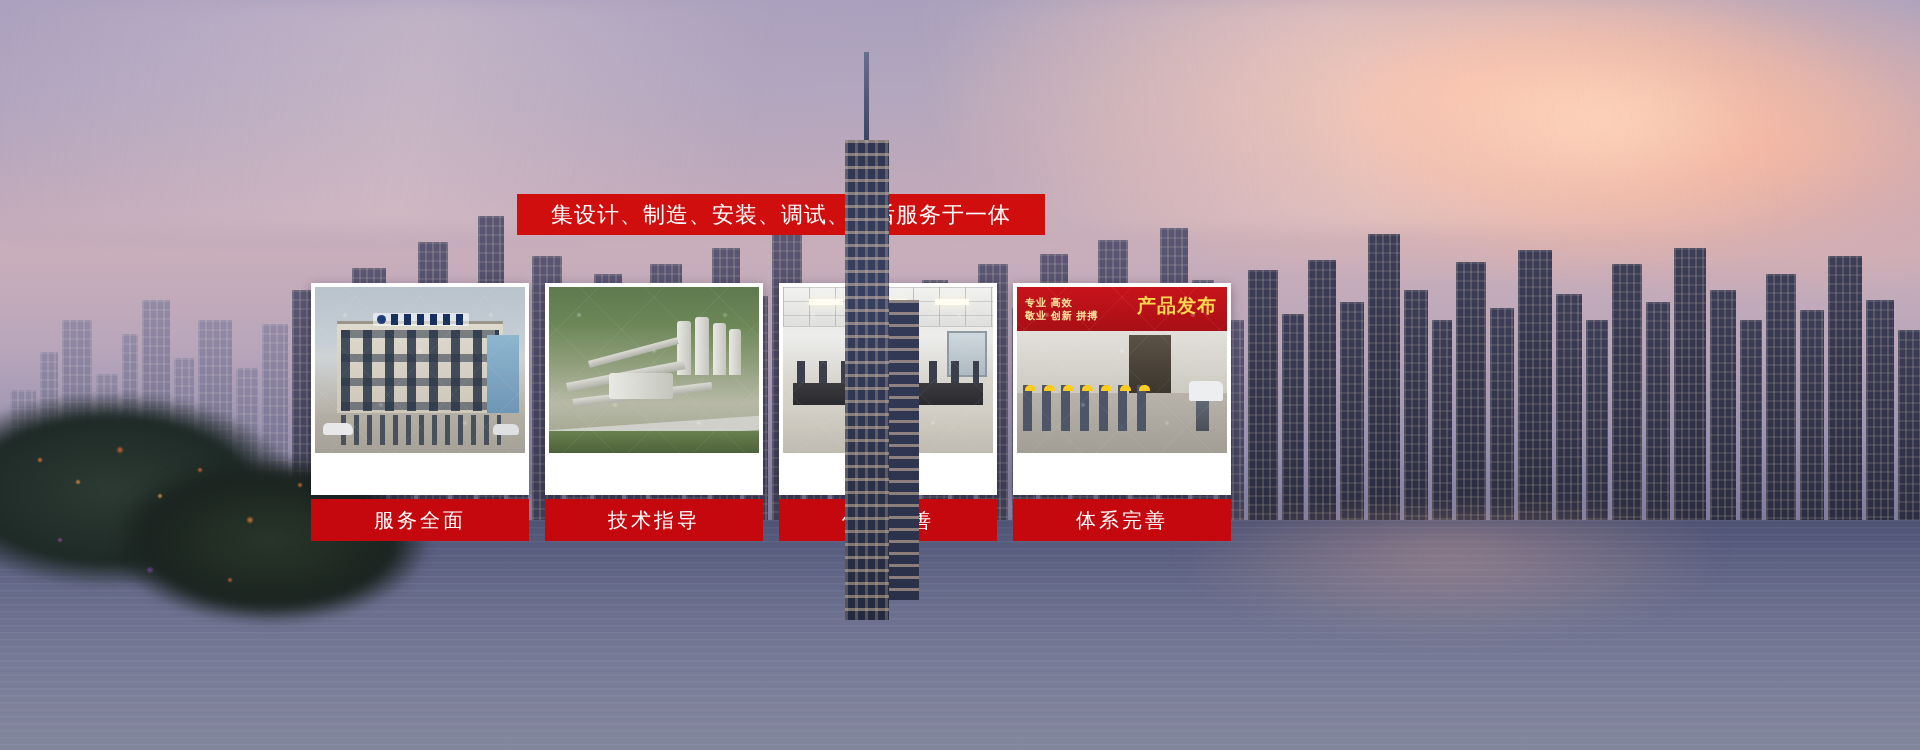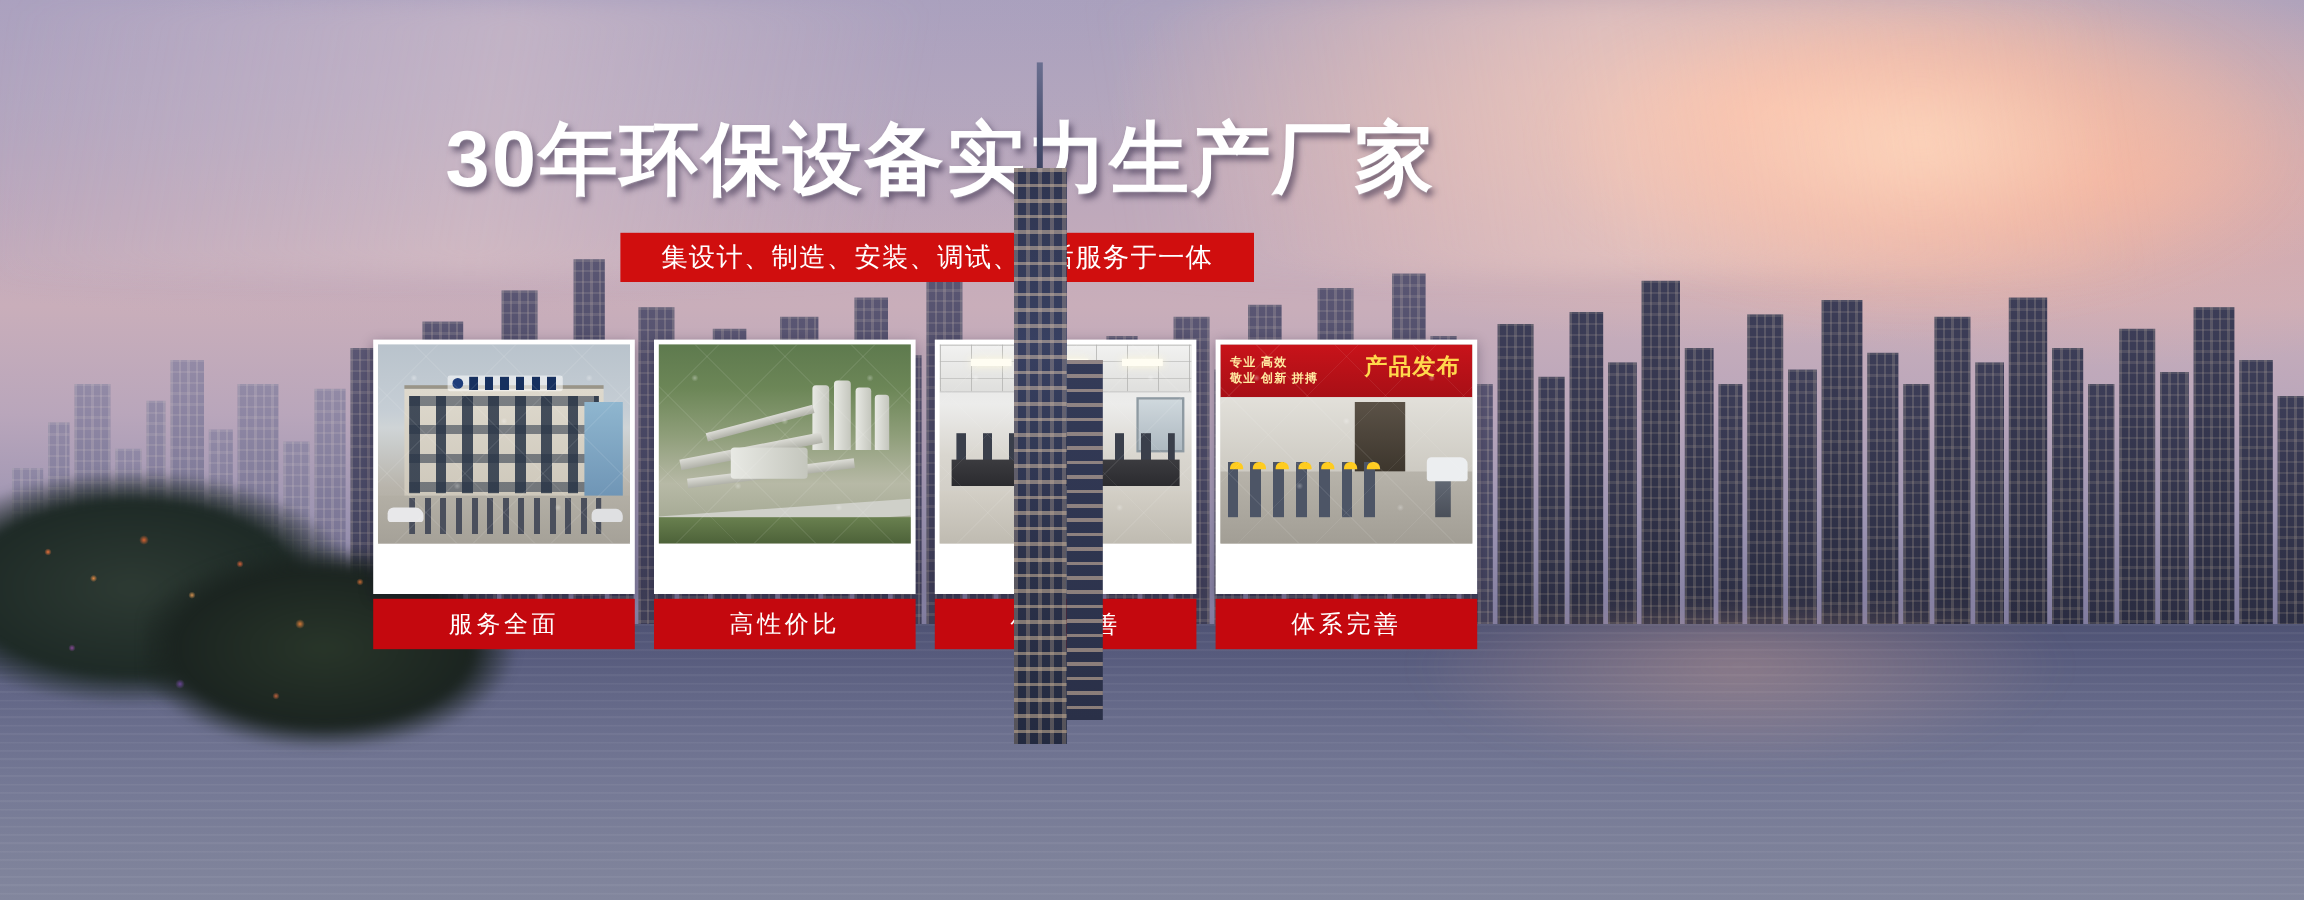--- a/index.html
+++ b/index.html
@@ -297,23 +297,20 @@
     <div class="bld near" style="left:1898px;height:290px; width:22px;"></div>
   </div>
 
   <div class="water"></div>
   <div class="waterglow"></div>
 
   <div class="island"></div>
   <div class="island2"></div>
   <div class="lights"></div>
 
-  <div class="headline">
-    <span>30年环保设备实力生产厂家</span>
-  </div>
 
   <div class="tower"></div>
   <div class="tower2"></div>
 
   <div class="subbar">
     <span>集设计、制造、安装、调试、售后服务于一体</span>
   </div>
 
   <div class="cards">
 
@@ -343,21 +340,21 @@
         <div class="silo" style="left:180px; top:42px; width:12px; height:46px;"></div>
         <div class="belt" style="left:18px; top:96px; width:120px; height:9px; transform:rotate(-11deg);"></div>
         <div class="belt" style="left:24px; top:112px; width:140px; height:8px; transform:rotate(-7deg);"></div>
         <div class="belt" style="left:40px; top:74px; width:92px; height:7px; transform:rotate(-15deg);"></div>
         <div class="silo" style="left:60px; top:86px; width:64px; height:26px; border-radius:3px;"></div>
         <div class="road"></div>
         <div class="grass"></div>
         <div class="wm"></div>
           <div class="wmdot"></div>
       </div>
-      <div class="caption-wrap">高性价比</div>
+      <div class="caption-wrap">技术指导</div>
     </div>
 
     <div class="card">
       <div class="photo p3">
         <div class="ceil"></div>
         <div class="lamp" style="left:26px;"></div>
         <div class="lamp" style="left:90px;"></div>
         <div class="lamp" style="left:152px;"></div>
         <div class="win"></div>
         <div class="ppl"></div>

